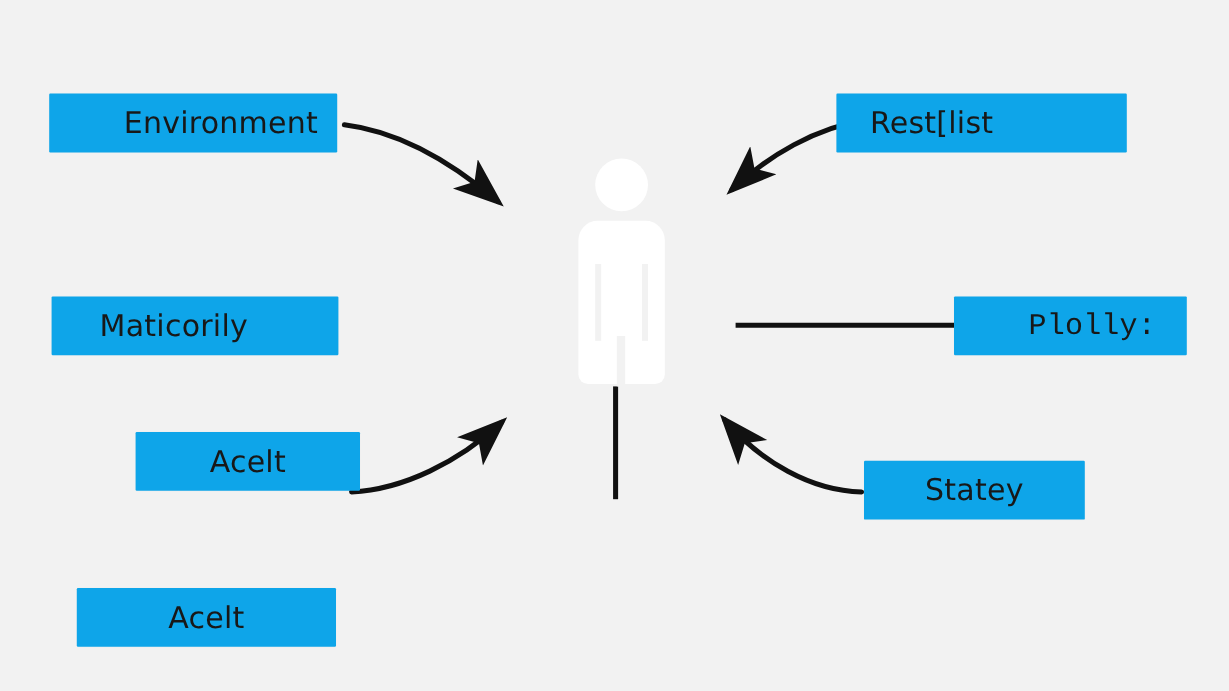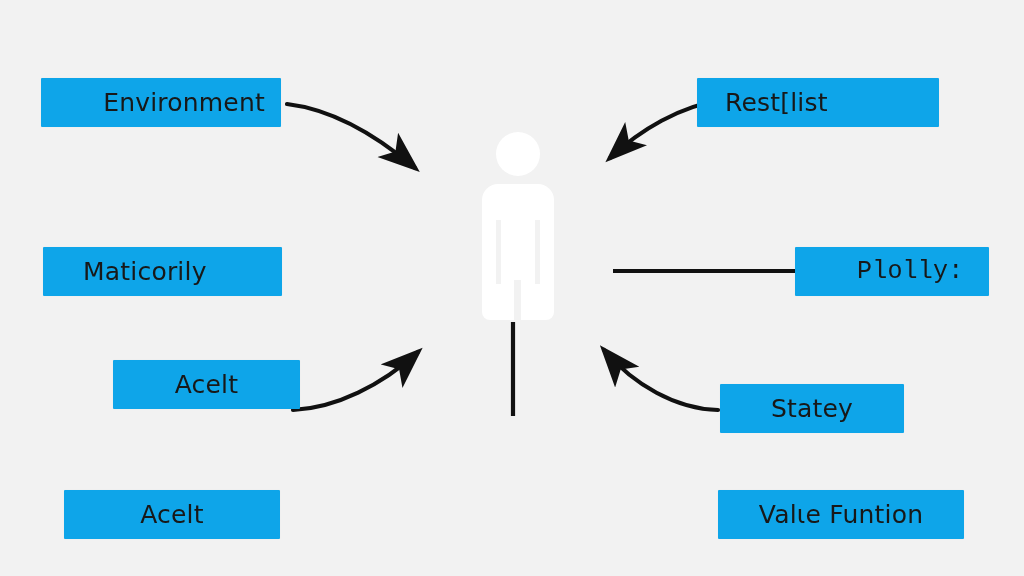--- a/index.html
+++ b/index.html
@@ -162,17 +162,14 @@
   </div>
 
   <div class="node-box align-center" style="left:720px; top:384px; width:184px; height:49px;">
     <span class="node-label">Statey</span>
   </div>
 
   <div class="node-box align-center" style="left:64px; top:490px; width:216px; height:49px;">
     <span class="node-label">Acelt</span>
   </div>
 
-  <div class="node-box align-center" style="left:718px; top:490px; width:246px; height:49px;">
-    <span class="node-label">Valιe Funtion</span>
-  </div>
 
 </div>
 
 </body></html>

